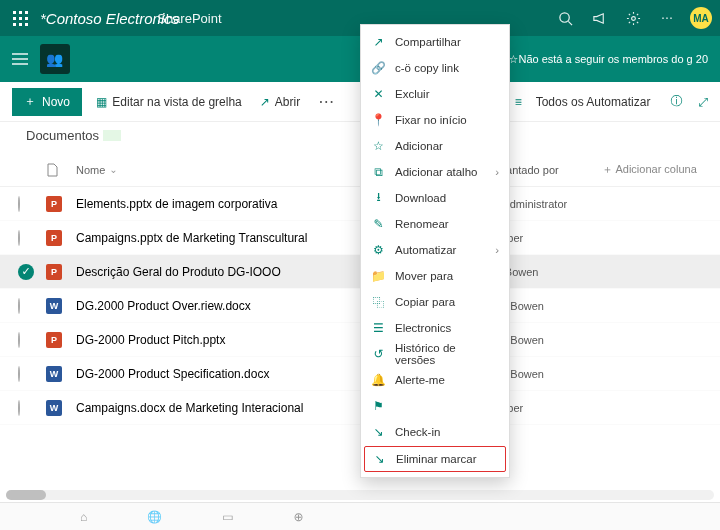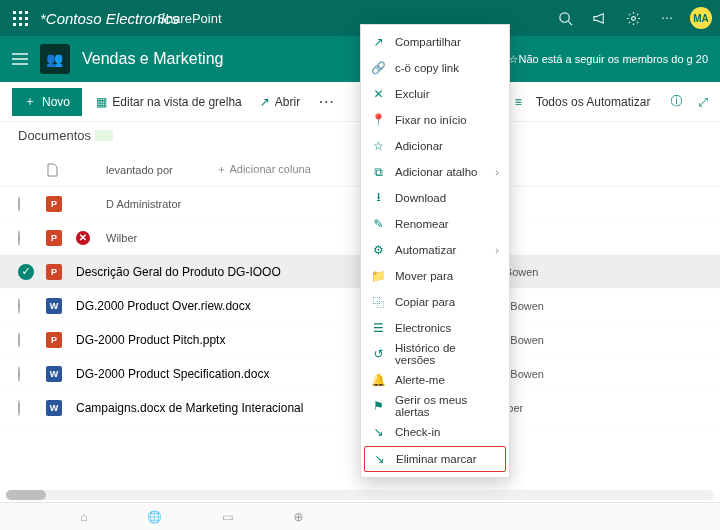--- a/index.html
+++ b/index.html
@@ -26,21 +26,21 @@
   
   .cmd-bar { height: 40px; display: flex; align-items: center; padding: 0 12px; border-bottom: 1px solid #eee; gap: 10px; }
   .new-btn { background: #038574; color: #fff; border: none; height: 28px; padding: 0 12px; display: flex; align-items: center; gap: 6px; font-size: 12px; cursor: pointer; }
   .cmd-item { display: flex; align-items: center; gap: 5px; font-size: 12px; color: #333; cursor: pointer; padding: 4px; }
   .cmd-icn { color: #038574; }
   .cmd-spacer { flex: 1; }
   .ellipsis { font-size: 16px; color: #555; cursor: pointer; padding: 4px;}
   .filter-icn, .info-icn, .expand-icn { color: #038574; cursor: pointer; margin-left: 6px; }
 
   
-  .lib-title { padding: 6px 18px 10px; font-size: 13px; color: #444; display:flex; align-items:center;}
+  .lib-title { padding: 6px 26px 10px; font-size: 13px; color: #444; display:flex; align-items:center;}
   .lib-title .hl { background: #caf0cc; padding: 1px 8px; font-size: 8px; margin-left: 4px; opacity: .5;}
 
   
   .tbl-head, .tbl-row { display: flex; align-items: center; padding: 0 18px; height: 34px; }
   .tbl-head { color: #666; font-size: 11px; border-bottom: 1px solid #f0f0f0; }
   .col-sel { width: 28px; }
   .col-icn { width: 30px; }
   .col-name { flex: 1; display: flex; align-items: center; gap: 6px;}
   .col-err { width: 30px; }
   .col-by  { width: 110px; font-size: 11px; color: #555; }
@@ -115,21 +115,20 @@
 
 <div class="site-header">
   <div class="hamburger">
     <svg width="16" height="12" viewBox="0 0 16 12" stroke="#fff" stroke-width="1.4">
         <line x1="0" y1="1" x2="16" y2="1"></line>
         <line x1="0" y1="6" x2="16" y2="6"></line>
         <line x1="0" y1="11" x2="16" y2="11"></line>
       </svg>
   </div>
   <div class="site-logo">👥</div>
-  <div class="site-title">Vendas e Marketing</div>
   <div class="site-spacer"></div>
   <div class="teams-icn">
     <svg width="18" height="18" viewBox="0 0 20 20" fill="#fff" opacity=".95">
         <rect x="1" y="5" width="10" height="10" rx="1"></rect>
         <circle cx="14" cy="6" r="3" opacity=".7"></circle>
         <path d="M12 10h6v5a3 3 0 01-6 0z" opacity=".7"></path>
       </svg>
   </div>
   <div class="follow">
     <span>☆</span>
@@ -165,36 +164,42 @@
     <span class="hl">&nbsp;</span>
 </div>
 
 <div class="tbl-head">
   <div class="col-sel"></div>
   <div class="col-icn th-icn">
     <svg width="12" height="14" viewBox="0 0 12 14" fill="none" stroke="#888">
         <path d="M2 1h6l3 3v9H2z"></path>
       </svg>
   </div>
+  <div class="col-name th-icn">
+    <span>Nome</span>
+      <span class="ctx-arrow">⌄</span>
+  </div>
   <div class="col-err"></div>
   <div class="col-by">levantado por</div>
   <div class="col-add">＋ <span>Adicionar coluna</span></div>
 </div>
 
 <div id="rows">
     <div class="tbl-row">
       <div class="col-sel"><span class="circle-sel"></span></div>
       <div class="col-icn"><span class="file-ppt">P</span></div>
+      <div class="col-name">Elements.pptx de imagem corporativa</div>
       <div class="col-err"></div>
       <div class="col-by">D Administrator</div>
       <div class="col-add"></div>
     </div>
     <div class="tbl-row">
       <div class="col-sel"><span class="circle-sel"></span></div>
       <div class="col-icn"><span class="file-ppt">P</span></div>
+      <div class="col-name">Campaigns.pptx de Marketing Transcultural</div>
       <div class="col-err"><span class="err-dot">✕</span></div>
       <div class="col-by">Wilber</div>
       <div class="col-add"></div>
     </div>
     <div class="tbl-row selected">
       <div class="col-sel"><span class="check-sel">✓</span></div>
       <div class="col-icn"><span class="file-ppt">P</span></div>
       <div class="col-name">Descrição Geral do Produto DG-IOOO</div>
       <div class="col-err"></div>
       <div class="col-by">rn Bowen</div>
@@ -286,21 +291,20 @@
     <div class="ctx-item">
       <span class="ctx-icn">↺</span>
       <span>Histórico de versões</span>
     </div>
     <div class="ctx-item">
       <span class="ctx-icn">🔔</span>
       <span>Alerte-me</span>
     </div>
     <div class="ctx-item">
       <span class="ctx-icn">⚑</span>
-      <span>Gerir os meus alertas</span>
     </div>
     <div class="ctx-item">
       <span class="ctx-icn">↘</span>
       <span>Check-in</span>
     </div>
     <div class="ctx-item highlight">
       <span class="ctx-icn">↘</span>
       <span>Eliminar marcar</span>
     </div>
   </div>

